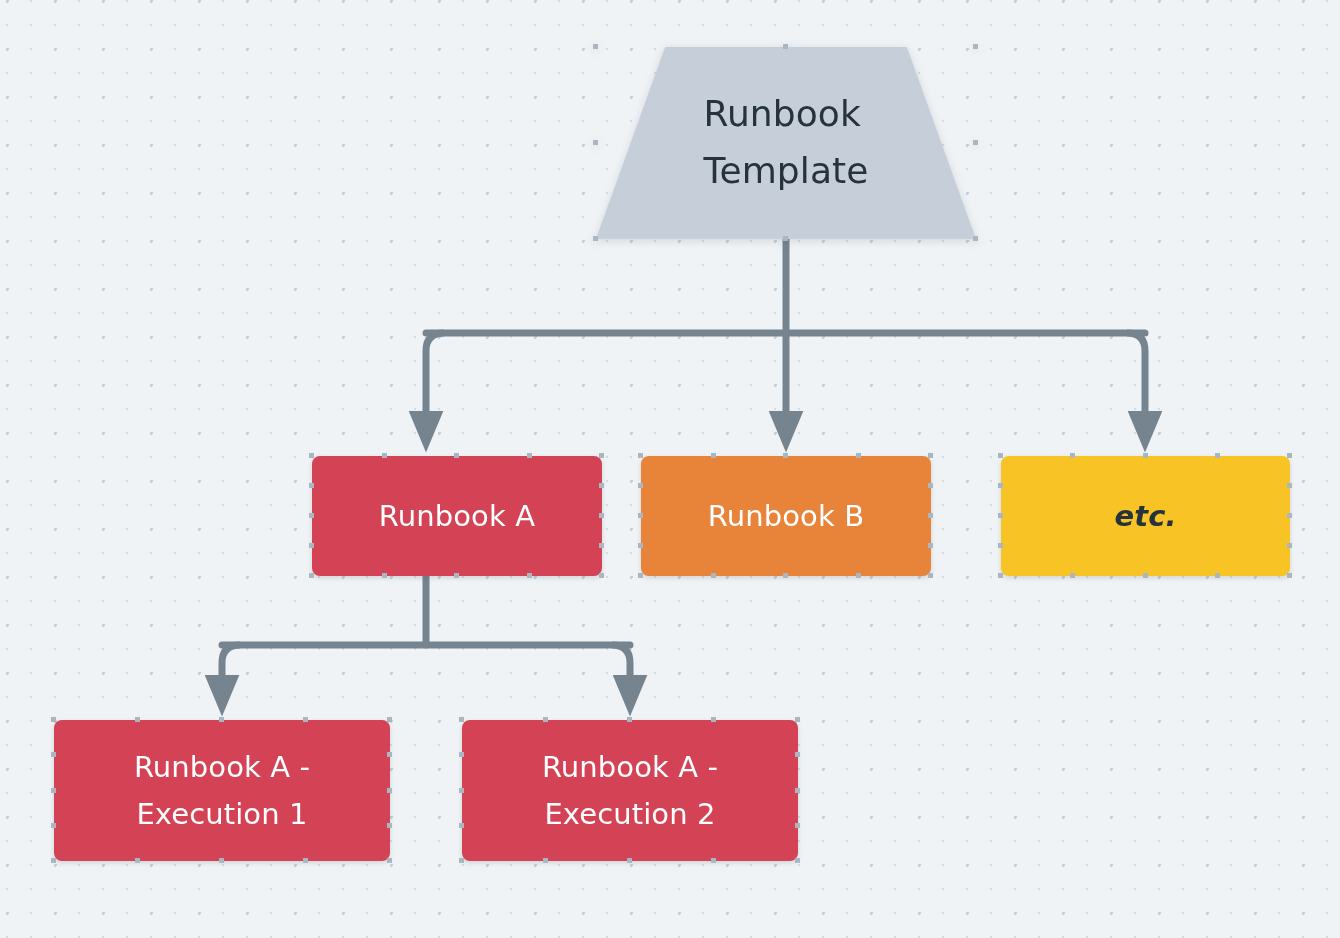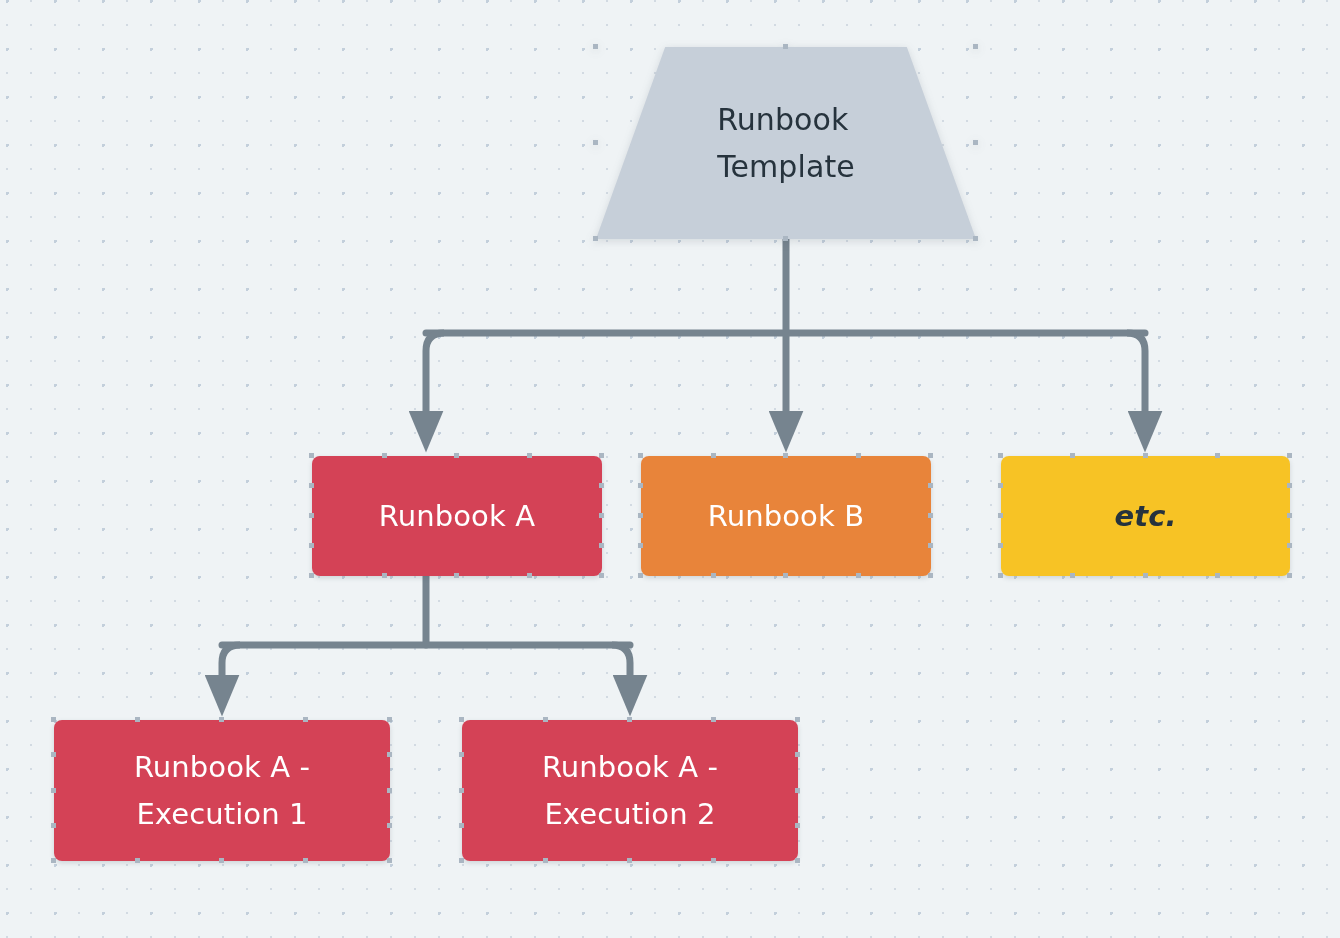--- a/index.html
+++ b/index.html
@@ -69,21 +69,21 @@
     position: absolute;
     left: 0; top: 0;
     width: 100%;
     height: 100%;
     background: #c6cfd9;
     clip-path: polygon(18.2% 0%, 81.8% 0%, 100% 100%, 0% 100%);
   }
   #node-template .node-label {
     position: relative;
     z-index: 2;
-    font-size: 30px;
+    font-size: 36px;
     line-height: 1.58;
   }
 
   
   .handles { position: absolute; left: 0; top: 0; width: 100%; height: 100%; }
   .handle {
     position: absolute;
     width: 5px;
     height: 5px;
     background: #aab6c2;

